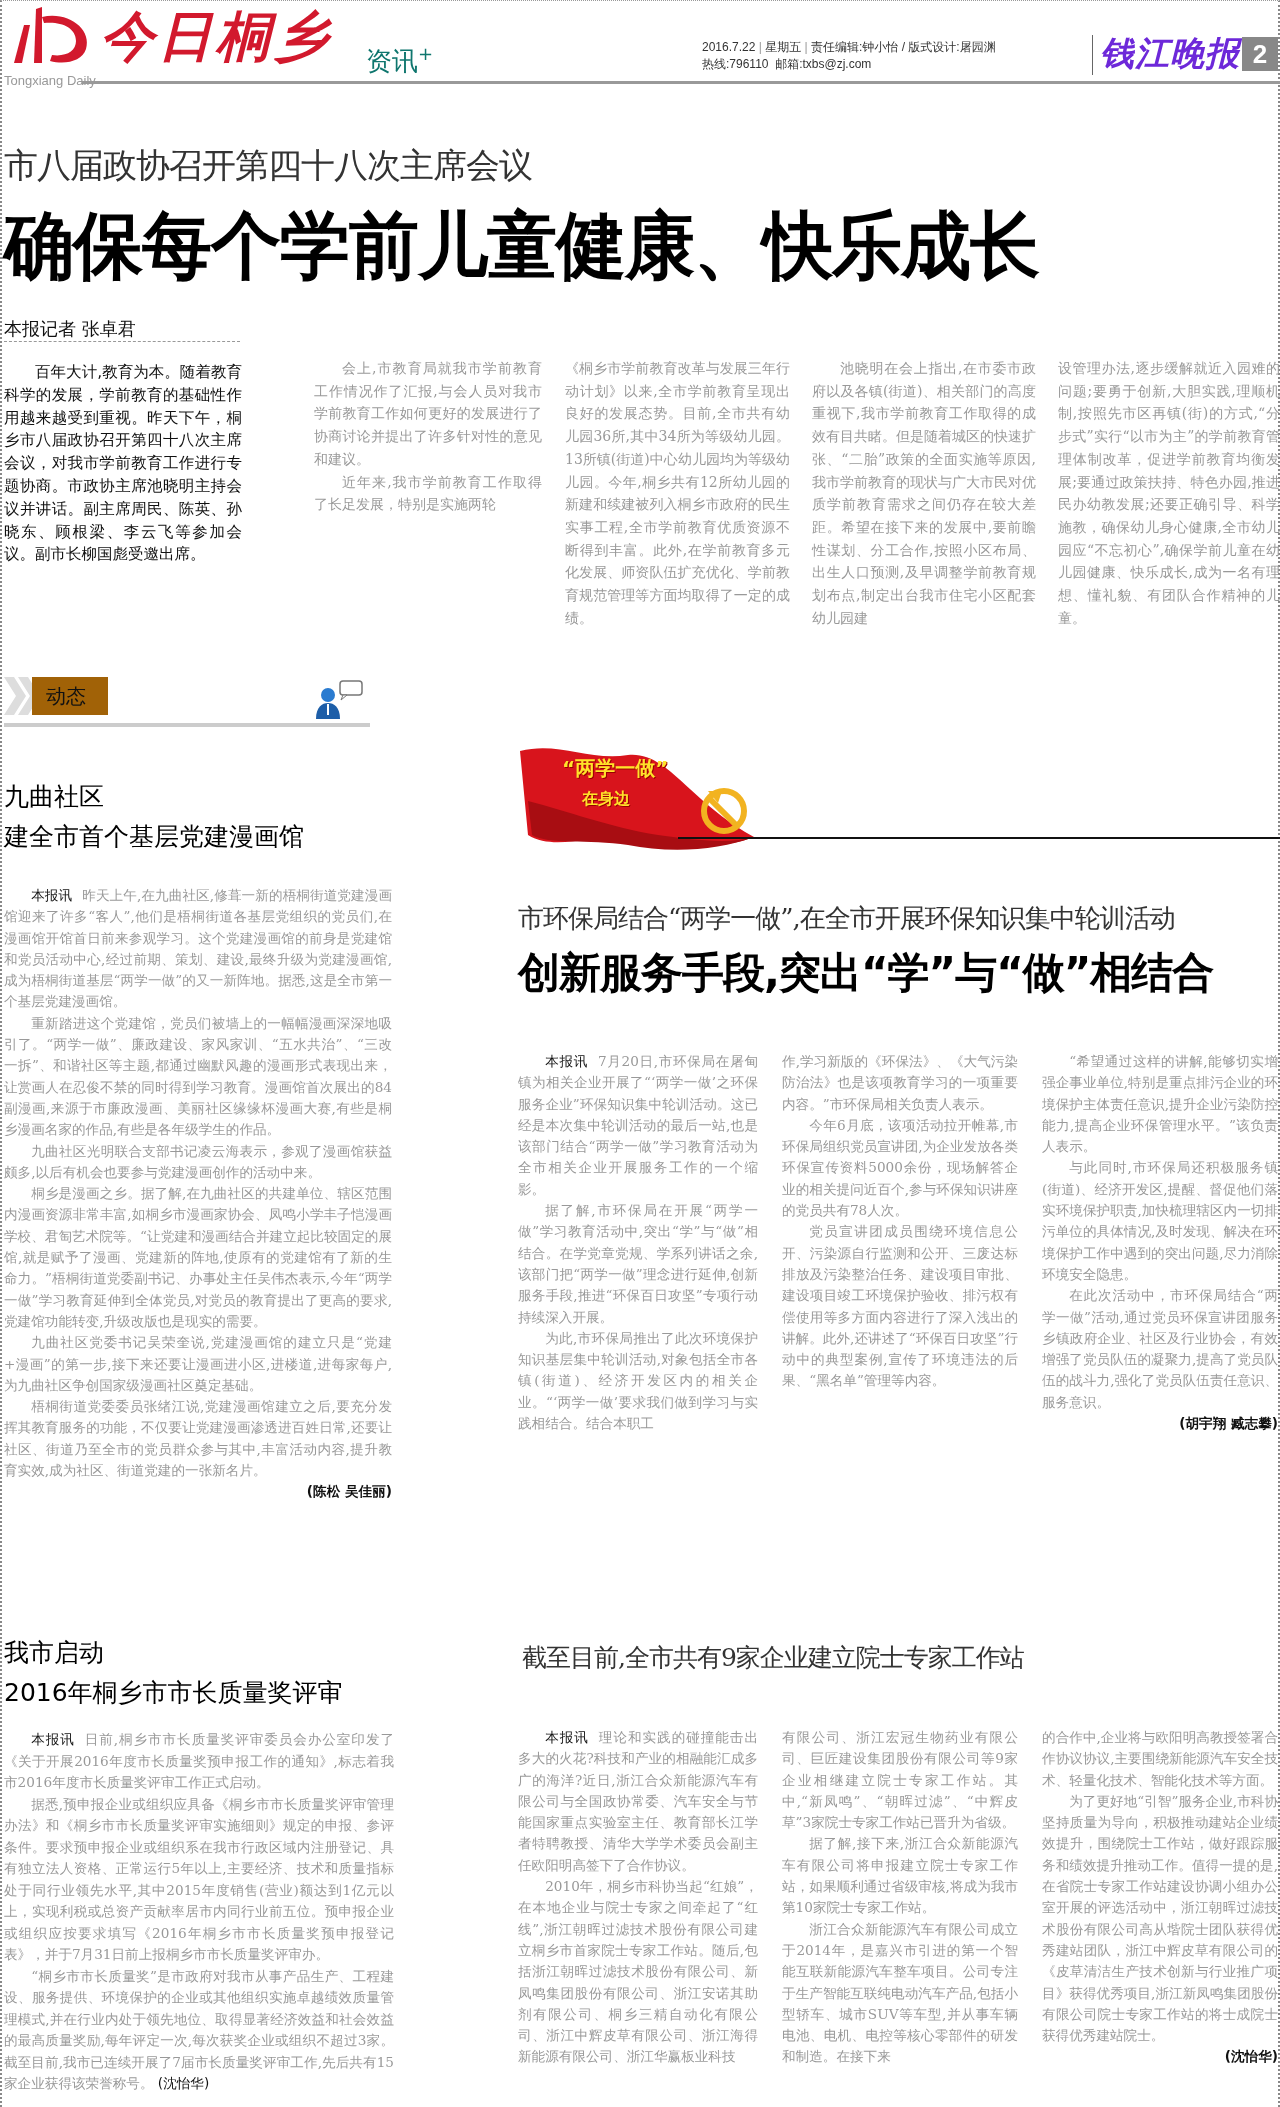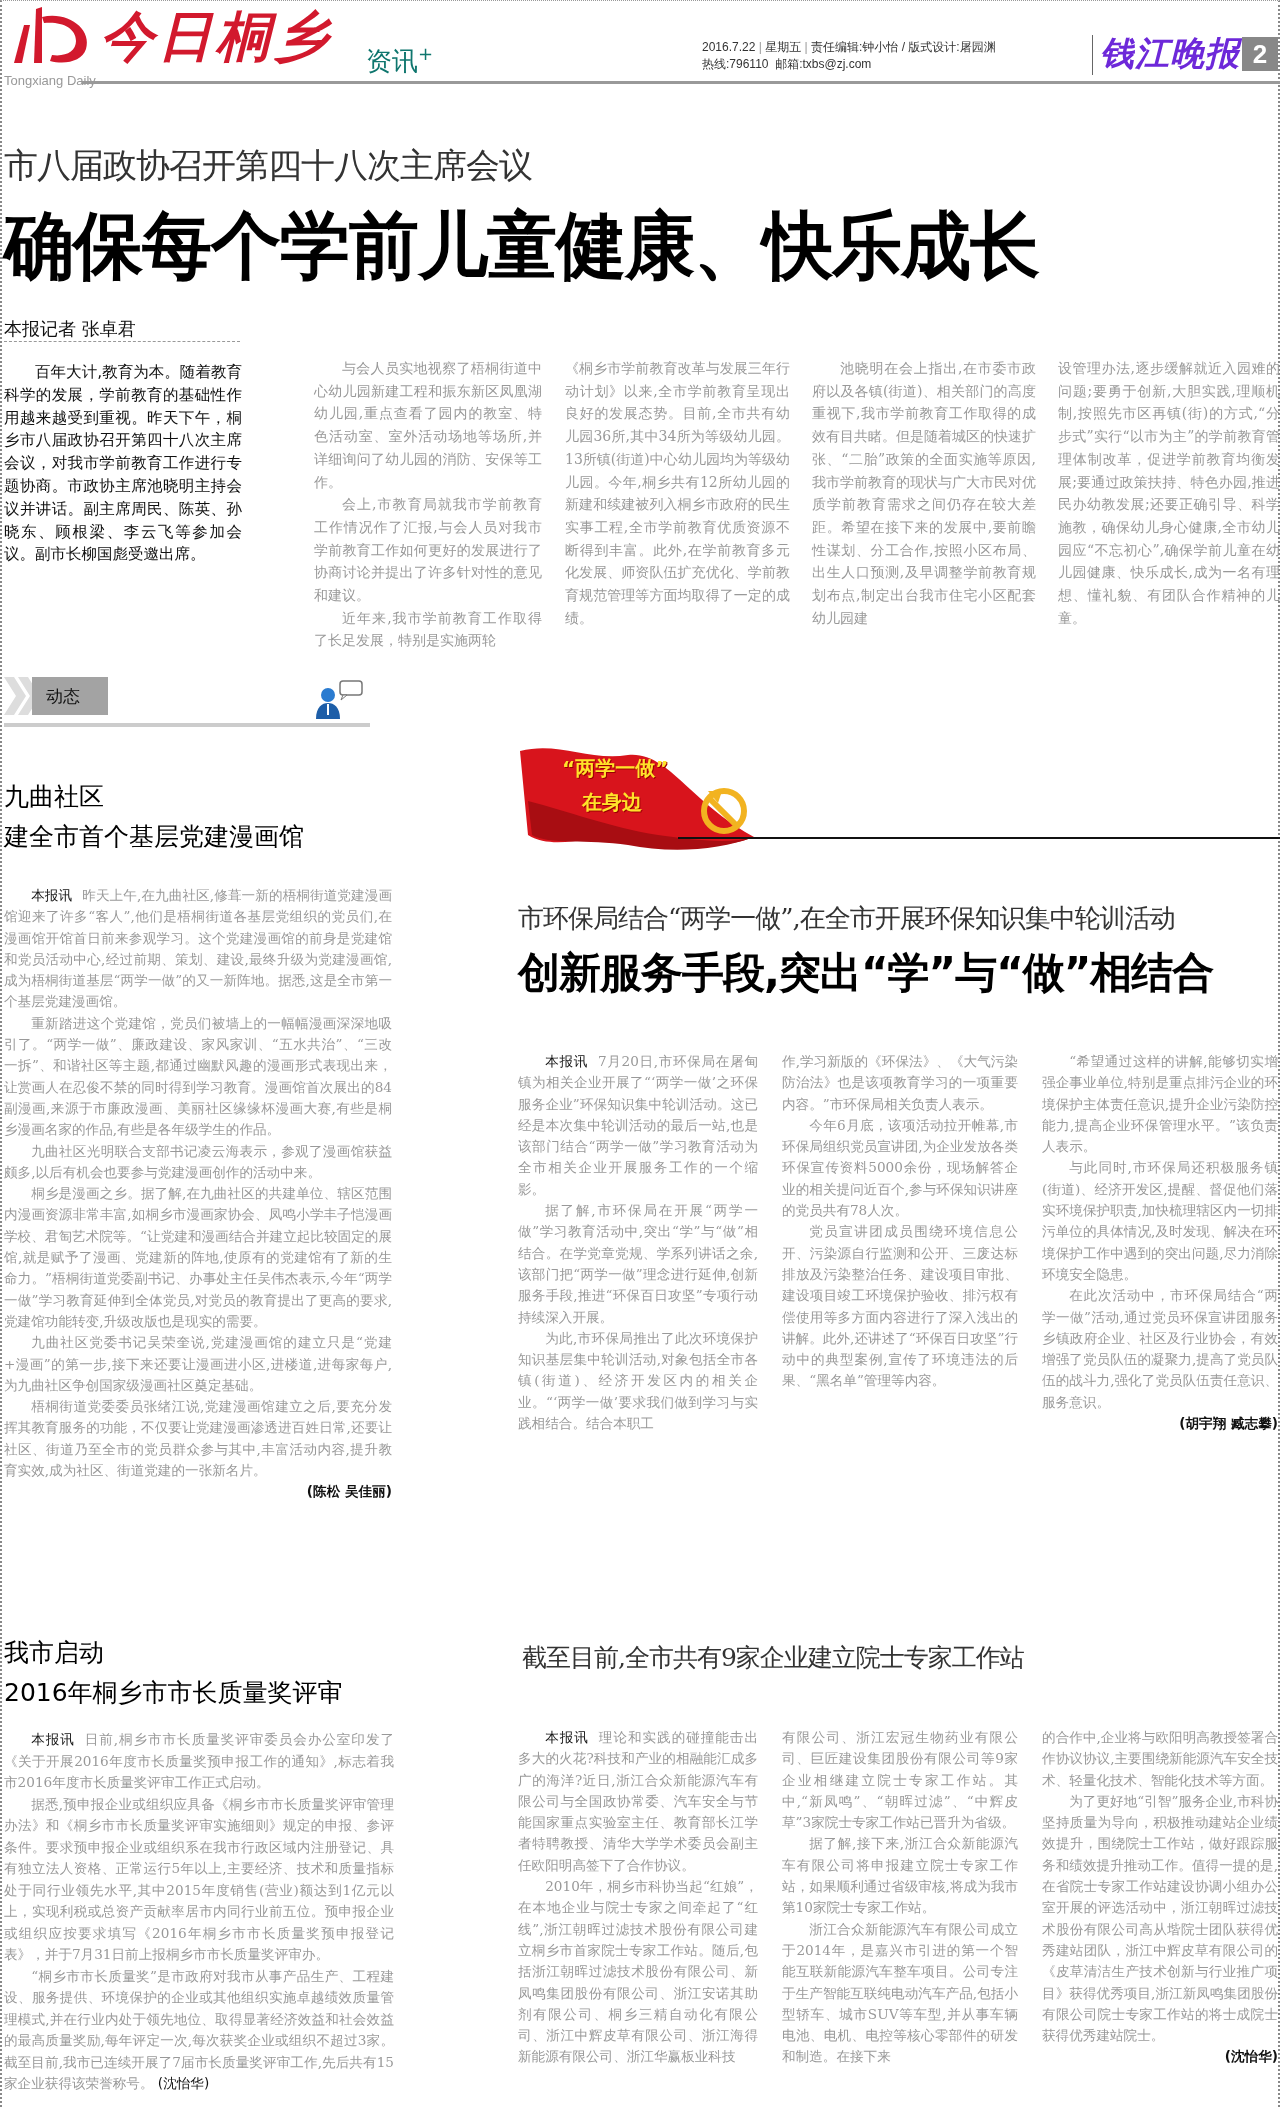--- a/index.html
+++ b/index.html
@@ -23,21 +23,21 @@
 .headline-xl{left:2px;top:196px;font-family:"DejaVu Sans",sans-serif;font-weight:bold;font-size:70px;color:#000;letter-spacing:-1px;transform:scaleY(1.05);transform-origin:left top}
 .byline{left:2px;top:316px;font-size:18px;color:#111}
 .byline-line{left:2px;top:340px;width:236px;border-top:1px dashed #999}
 .col{position:absolute;font-family:"DejaVu Serif",serif;font-size:14px;line-height:22.7px;color:#999;text-align:justify}
 .col p{text-indent:2em}
 .col.dark{color:#111;font-family:"DejaVu Sans",sans-serif;font-size:15.5px;line-height:22.8px}
 .col .lead{color:#111;font-weight:normal;font-family:"DejaVu Sans",sans-serif;margin-right:10px}
 .col .credit{text-align:right;color:#111;font-weight:bold;font-family:"DejaVu Sans",sans-serif;text-indent:0}
 
 .dt-chev{left:2px;top:676px;width:36px;height:38px}
-.dt-box{left:30px;top:676px;width:76px;height:38px;background:#a3a3a3;font-size:17px;line-height:38px;padding-left:14px;color:#111}
+.dt-box{left:30px;top:676px;width:76px;height:38px;background:#a16207;font-size:20px;line-height:38px;padding-left:14px;color:#111}
 .dt-line{left:2px;top:722px;width:366px;height:4px;background:#ccc}
 .dt-icon{left:312px;top:678px;width:52px;height:40px}
 
 .h2{font-family:"DejaVu Sans",sans-serif;color:#000;font-size:25px;line-height:40px}
 
 .banner{left:516px;top:740px;width:250px;height:112px}
 .banner-line{left:676px;top:836px;width:602px;height:2px;background:#111}
 .sub-serif{font-family:"DejaVu Serif",serif;color:#333;font-size:26px;letter-spacing:-1px}
 .hl-bold{font-family:"DejaVu Sans",sans-serif;font-weight:bold;color:#000;letter-spacing:-1px}
 </style>
@@ -75,21 +75,20 @@
 
   <div class="abs kicker">市八届政协召开第四十八次主席会议</div>
   <div class="abs headline-xl">确保每个学前儿童健康、快乐成长</div>
   <div class="abs byline">本报记者 张卓君</div>
   <div class="abs byline-line"></div>
 
   <div class="col dark" style="left:2px;top:360px;width:238px">
     <p>百年大计,教育为本。随着教育科学的发展，学前教育的基础性作用越来越受到重视。昨天下午，桐乡市八届政协召开第四十八次主席会议，对我市学前教育工作进行专题协商。市政协主席池晓明主持会议并讲话。副主席周民、陈英、孙晓东、顾根梁、李云飞等参加会议。副市长柳国彪受邀出席。</p>
   </div>
   <div class="col" style="left:312px;top:356px;width:228px">
-    <p>与会人员实地视察了梧桐街道中心幼儿园新建工程和振东新区凤凰湖幼儿园,重点查看了园内的教室、特色活动室、室外活动场地等场所,并详细询问了幼儿园的消防、安保等工作。</p>
     <p>会上,市教育局就我市学前教育工作情况作了汇报,与会人员对我市学前教育工作如何更好的发展进行了协商讨论并提出了许多针对性的意见和建议。</p>
     <p>近年来,我市学前教育工作取得了长足发展，特别是实施两轮</p>
   </div>
   <div class="col" style="left:563px;top:356px;width:225px">
     <p style="text-indent:0">《桐乡市学前教育改革与发展三年行动计划》以来,全市学前教育呈现出良好的发展态势。目前,全市共有幼儿园36所,其中34所为等级幼儿园。13所镇(街道)中心幼儿园均为等级幼儿园。今年,桐乡共有12所幼儿园的新建和续建被列入桐乡市政府的民生实事工程,全市学前教育优质资源不断得到丰富。此外,在学前教育多元化发展、师资队伍扩充优化、学前教育规范管理等方面均取得了一定的成绩。</p>
   </div>
   <div class="col" style="left:810px;top:356px;width:224px">
     <p>池晓明在会上指出,在市委市政府以及各镇(街道)、相关部门的高度重视下,我市学前教育工作取得的成效有目共睹。但是随着城区的快速扩张、“二胎”政策的全面实施等原因,我市学前教育的现状与广大市民对优质学前教育需求之间仍存在较大差距。希望在接下来的发展中,要前瞻性谋划、分工合作,按照小区布局、出生人口预测,及早调整学前教育规划布点,制定出台我市住宅小区配套幼儿园建</p>
   </div>
   <div class="col" style="left:1056px;top:356px;width:222px">
@@ -126,21 +125,21 @@
 
   <div class="abs banner">
     <svg width="250" height="112" viewBox="0 0 250 112" style="position:absolute;left:0;top:0">
       <path d="M2 10 C40 0 70 20 110 14 C150 10 170 60 236 96 C200 110 160 104 120 96 C80 90 40 112 10 94 Z" fill="#d8141c"></path>
       <path d="M10 60 C50 70 90 86 140 94 C170 98 210 104 236 96 C200 110 150 112 110 104 C70 98 30 104 14 94 Z" fill="#a80d12"></path>
       <circle cx="206" cy="70" r="20" fill="none" stroke="#f2b320" stroke-width="6"></circle>
       <path d="M192 58 L220 86" stroke="#f2b320" stroke-width="6"></path>
       <path d="M190 50 L204 50 L200 62 Z" fill="#f2b320"></path>
     </svg>
     <div style="position:absolute;left:44px;top:14px;font-weight:bold;font-size:20px;color:#ffe32a;text-shadow:1px 1px 0 #900">“两学一做”</div>
-    <div style="position:absolute;left:64px;top:48px;font-weight:bold;font-size:20px;color:#ffe32a;text-shadow:1px 1px 0 #900">在身边</div>
+    <div style="position:absolute;left:64px;top:48px;font-weight:bold;font-size:16px;color:#ffe32a;text-shadow:1px 1px 0 #900">在身边</div>
   </div>
   <div class="abs banner-line"></div>
 
   <div class="abs sub-serif" style="left:516px;top:900px">市环保局结合“两学一做”,在全市开展环保知识集中轮训活动</div>
   <div class="abs hl-bold" style="left:516px;top:944px;font-size:42px">创新服务手段,突出“学”与“做”相结合</div>
 
   <div class="col" style="left:516px;top:1050px;width:240px;font-size:13.6px;line-height:21.3px">
     <p><span class="lead">本报讯</span><span>7月20日,市环保局在屠甸镇为相关企业开展了“‘两学一做’之环保服务企业”环保知识集中轮训活动。这已经是本次集中轮训活动的最后一站,也是该部门结合“两学一做”学习教育活动为全市相关企业开展服务工作的一个缩影。</span></p>
     <p>据了解,市环保局在开展“两学一做”学习教育活动中,突出“学”与“做”相结合。在学党章党规、学系列讲话之余,该部门把“两学一做”理念进行延伸,创新服务手段,推进“环保百日攻坚”专项行动持续深入开展。</p>
     <p>为此,市环保局推出了此次环境保护知识基层集中轮训活动,对象包括全市各镇(街道)、经济开发区内的相关企业。“‘两学一做’要求我们做到学习与实践相结合。结合本职工</p>

